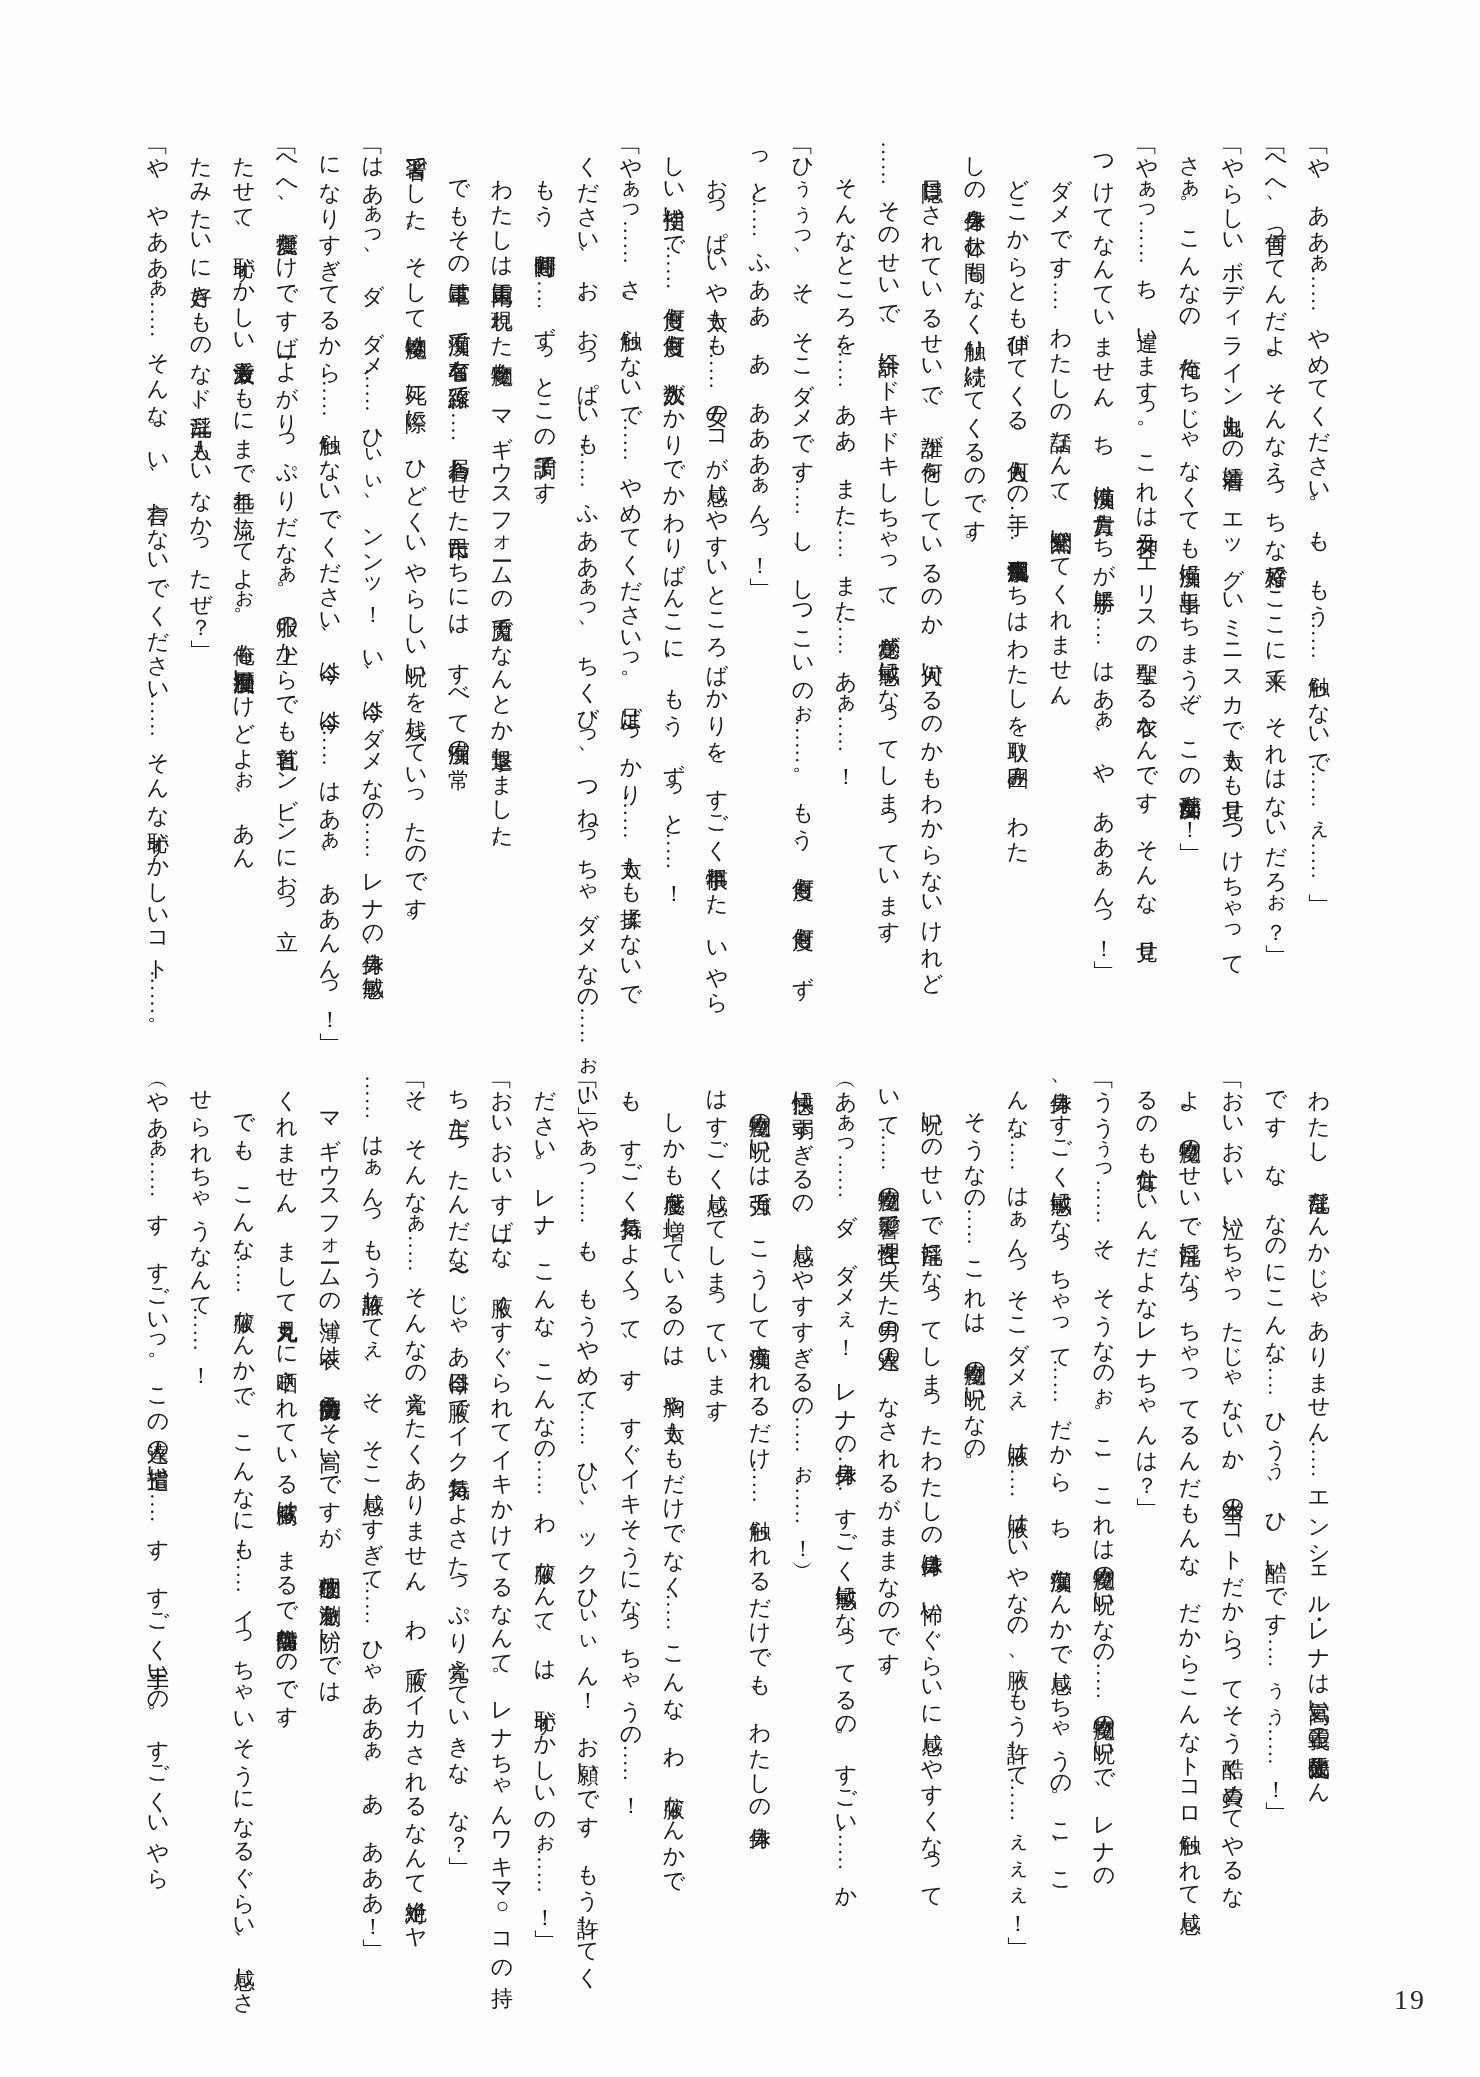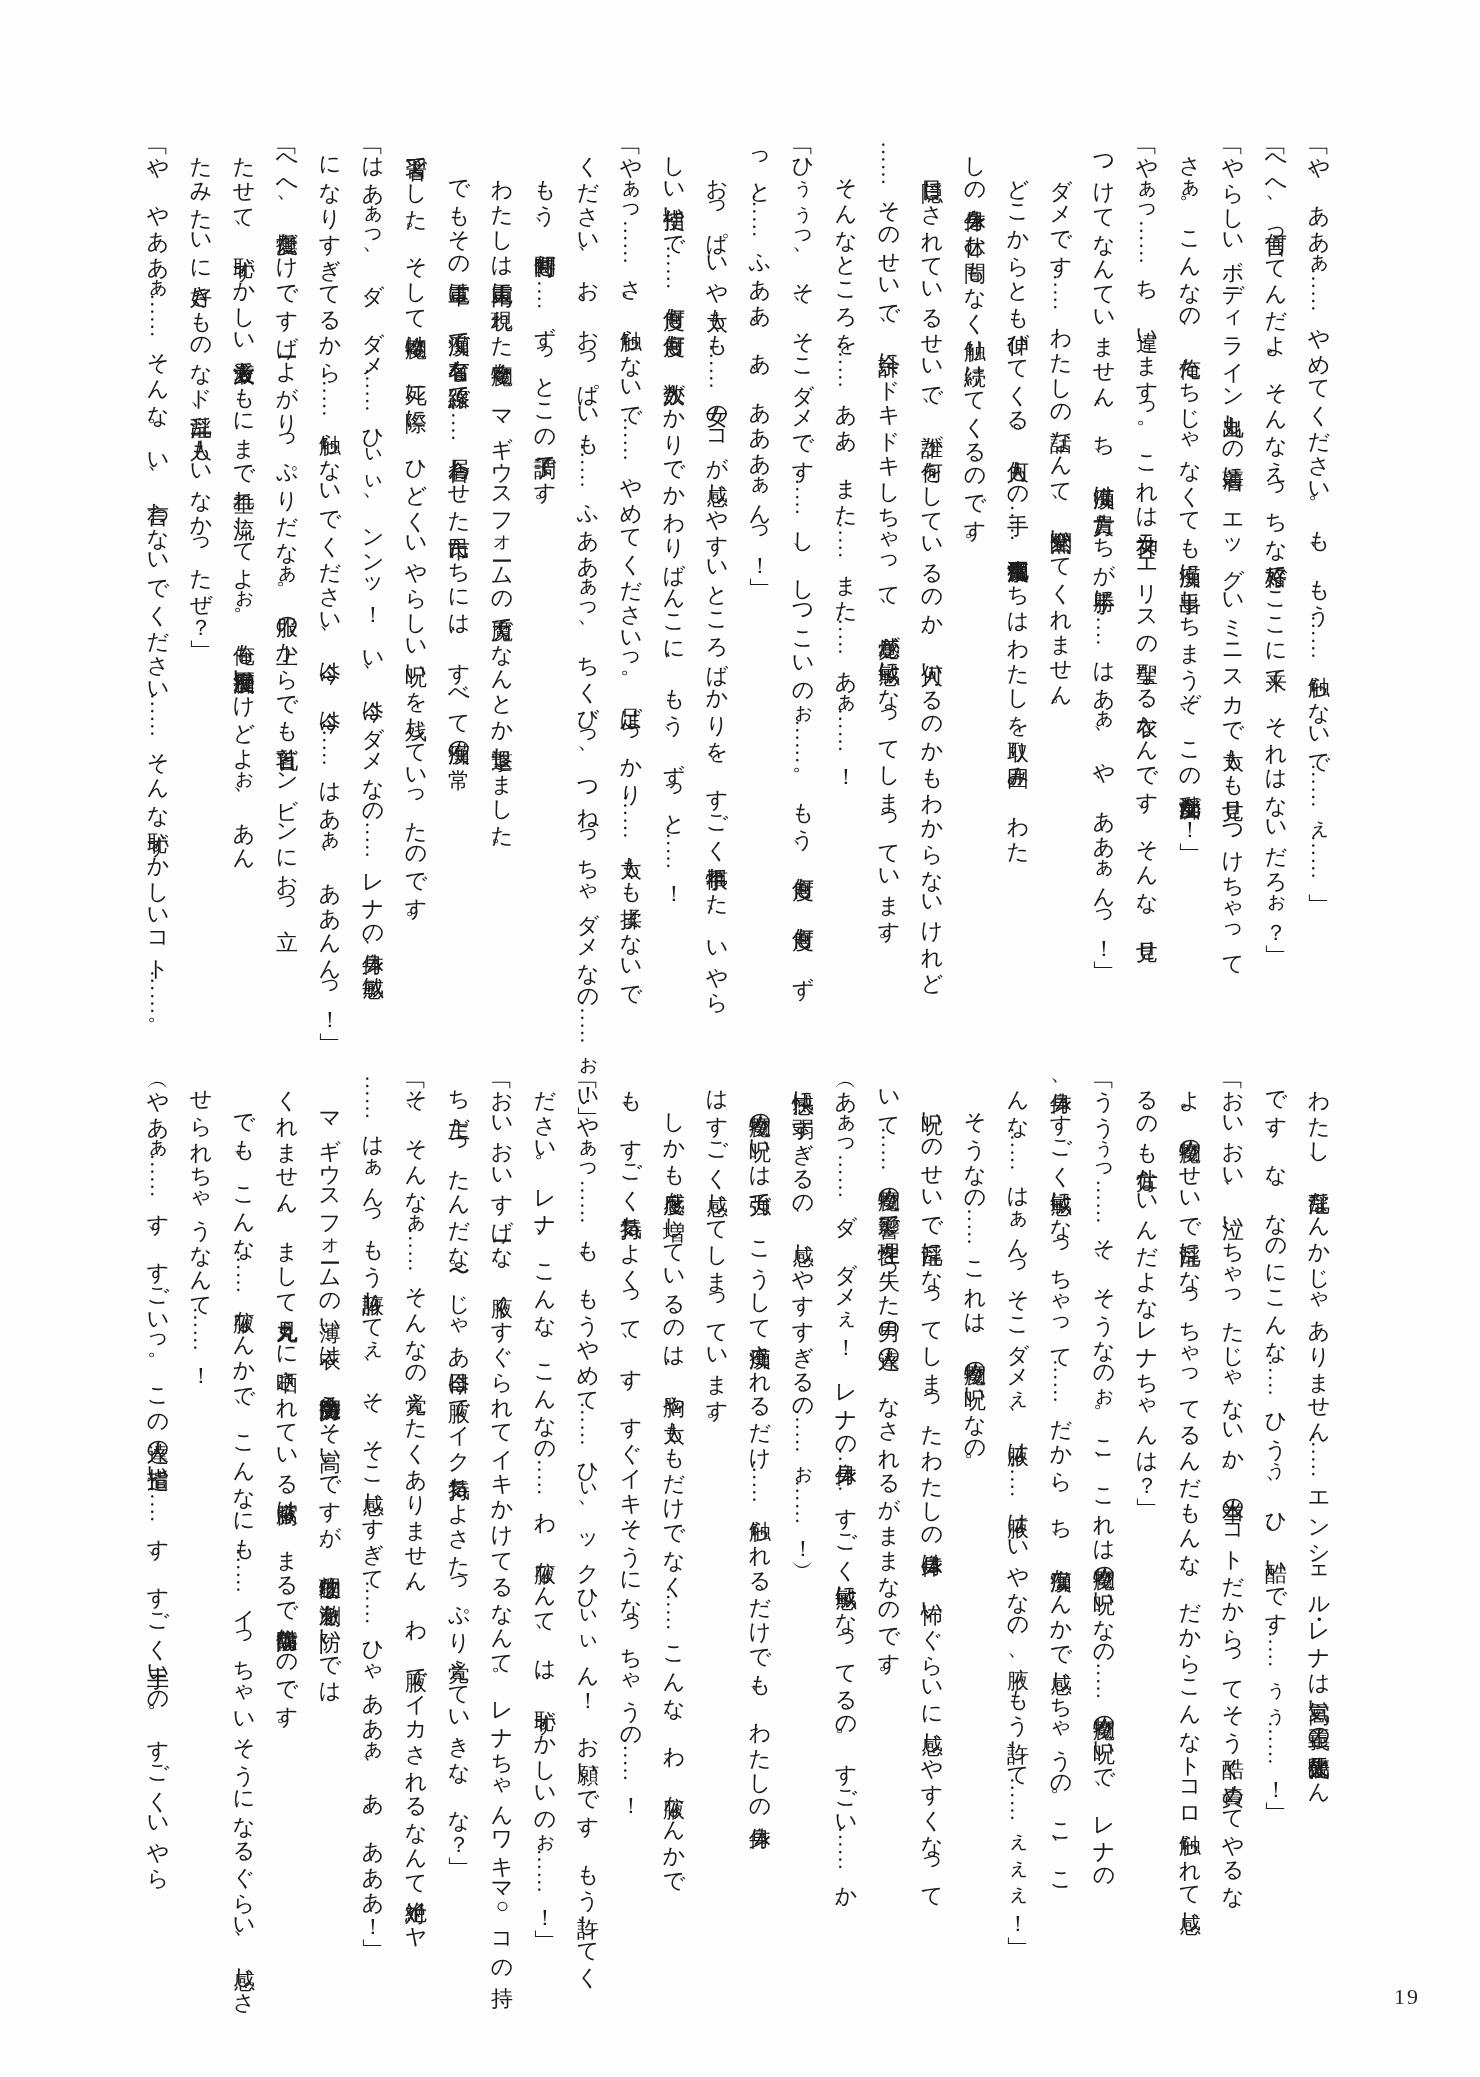--- a/index.html
+++ b/index.html
@@ -26,21 +26,21 @@
   #band-top    { left: 137px; top: 141px;  }
   #band-bottom { left: 137px; top: 1075px; }
   .tcol {
     white-space: nowrap;
     height: 882px;
   }
   .page-number {
     position: absolute;
     left: 1394px;
     top: 1984px;
-    font-size: 22px;
+    font-size: 28px;
     letter-spacing: 2px;
     color: #262626;
     font-family: "Liberation Serif", "DejaVu Serif", serif;
   }
 </style>
 </head>
 <body>
 
 <div id="band-top" class="band">
     <div class="tcol">「や、ああぁ……やめてください。も、もう……触らないで……ぇ……」</div>

